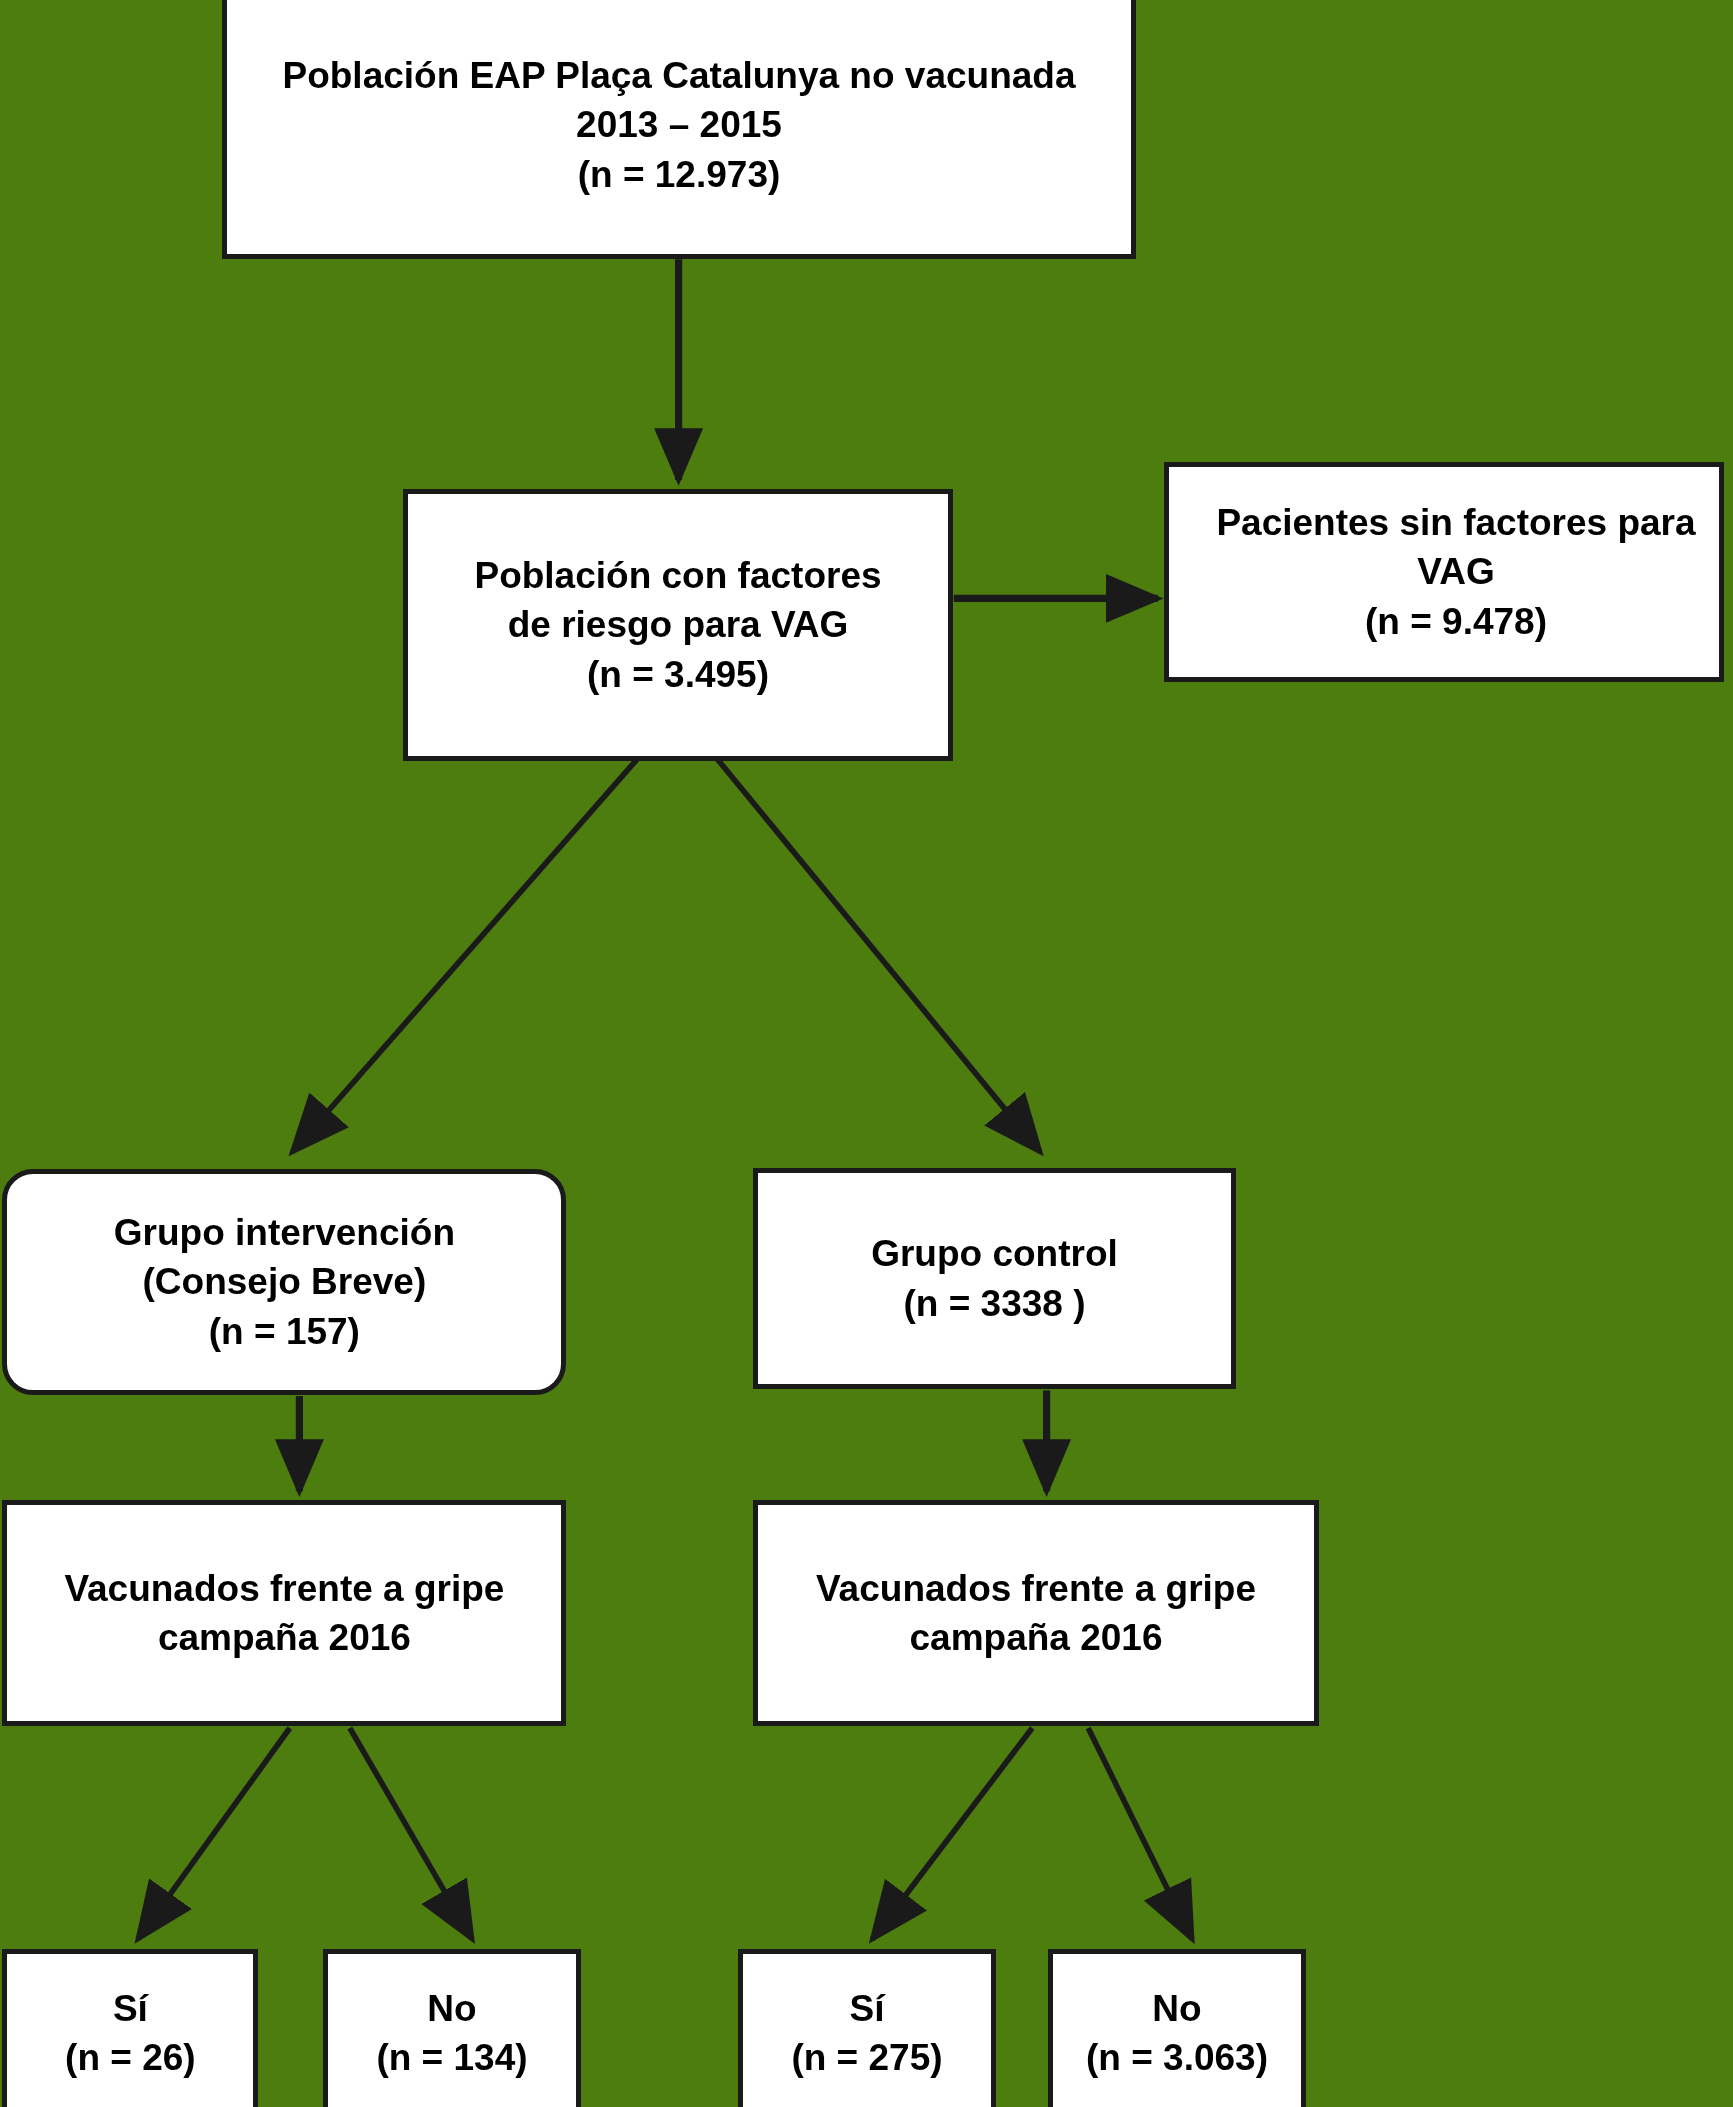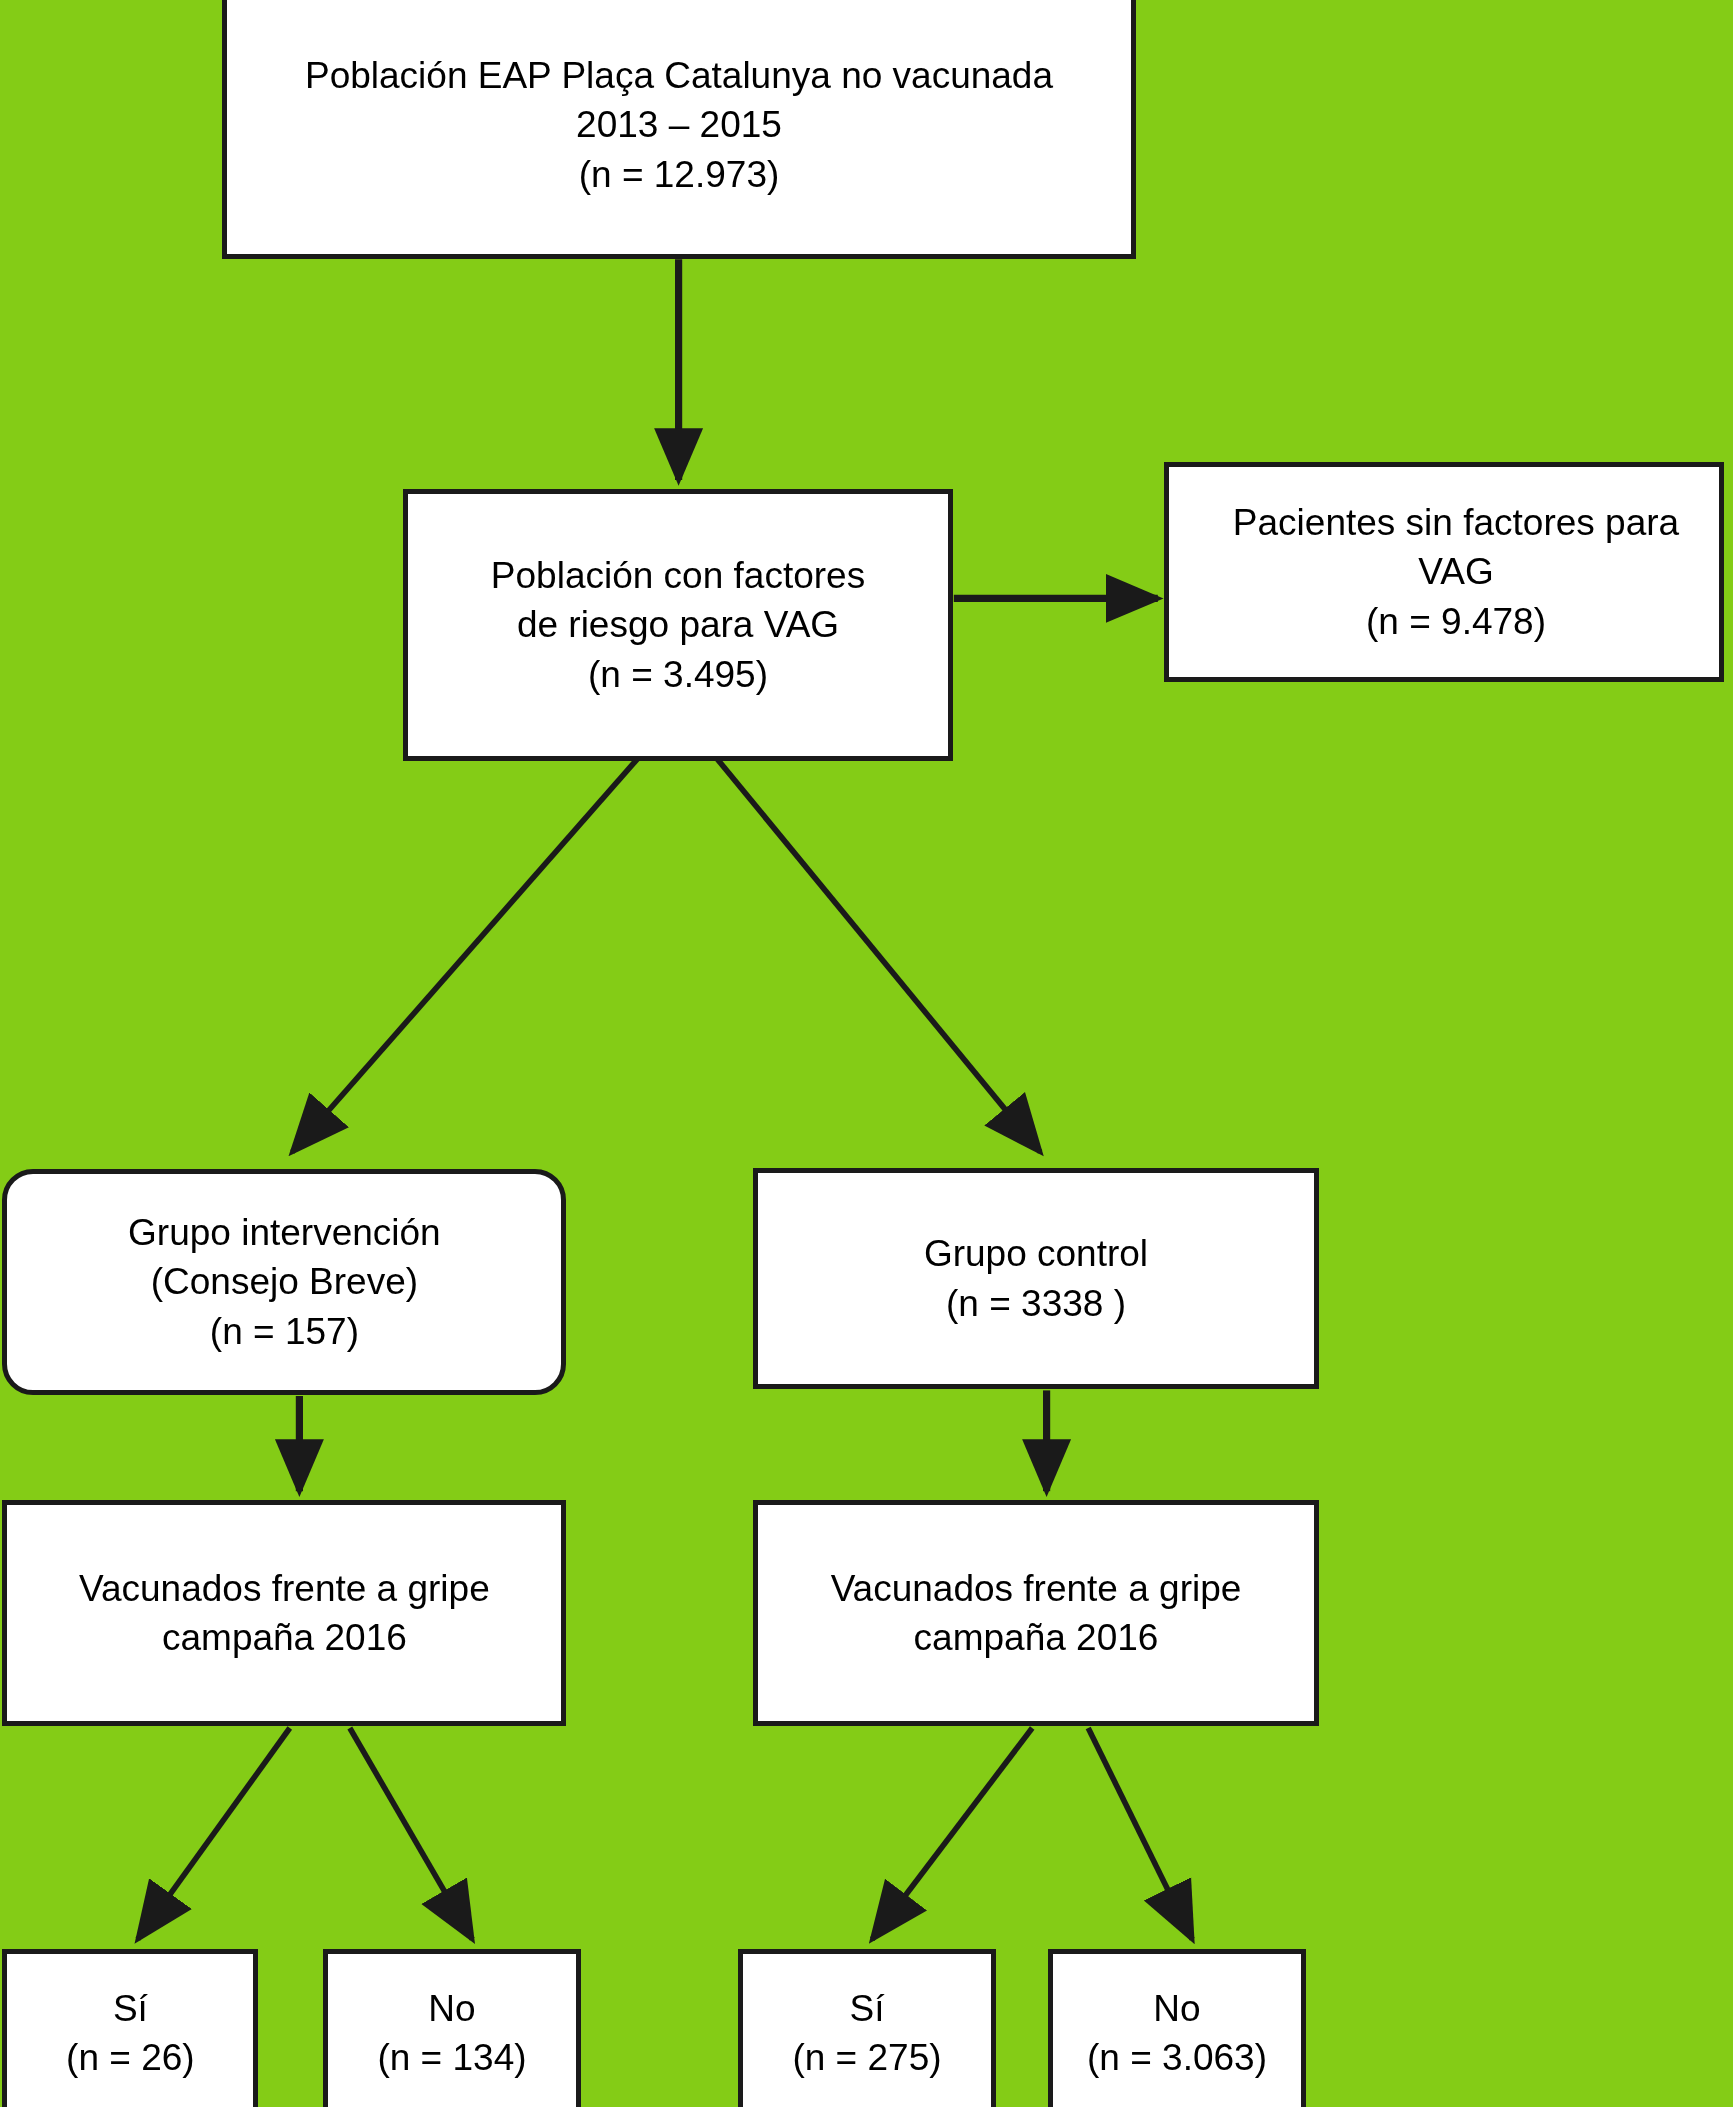--- a/index.html
+++ b/index.html
@@ -7,22 +7,23 @@
     padding: 0;
     background: #ffffff;
   }
   body {
     font-family: "Liberation Sans", sans-serif;
   }
   #flowchart-root {
     position: relative;
     width: 1734px;
     height: 2108px;
-    background: #84cc16;
+    background: #4d7c0f;
     overflow: hidden;
+    font-weight: bold;
   }
   #edge-layer {
     position: absolute;
     left: 0;
     top: 0;
     width: 1734px;
     height: 2108px;
     pointer-events: none;
   }
   .node {
@@ -41,21 +42,21 @@
     line-height: 1.33;
     color: #000000;
     white-space: pre-line;
     padding: 0 11.2px;
   }
   
   #node-population-total { left: 222px; top: -9.6px;  width: 914px; height: 269px; }
   #node-risk-factors     { left: 403px; top: 489px;  width: 550px;  height: 272px; }
   #node-no-risk-factors  { left: 1164px; top: 462px; width: 560px;  height: 220px; padding-left: 24px; }
   #node-intervention     { left: 2.4px;   top: 1169px; width: 564px;  height: 226px; border-radius: 31px; }
-  #node-control          { left: 753px; top: 1168px; width: 566px;  height: 221px; justify-content: center; }
+  #node-control          { left: 753px; top: 1168px; width: 483px;  height: 221px; justify-content: center; }
   #node-vaccinated-left  { left: 2.4px;   top: 1500px; width: 564px;  height: 226px; }
   #node-vaccinated-right { left: 753px; top: 1500px; width: 566px;  height: 226px; }
   #node-leaf-int-yes     { left: 2.4px;   top: 1949px; width: 256px;  height: 168px; }
   #node-leaf-int-no      { left: 323px; top: 1949px; width: 258px;  height: 168px; }
   #node-leaf-ctl-yes     { left: 738px; top: 1949px; width: 258px;  height: 168px; }
   #node-leaf-ctl-no      { left: 1048px; top: 1949px; width: 258px; height: 168px; }
 </style>
 </head>
 <body>
 

